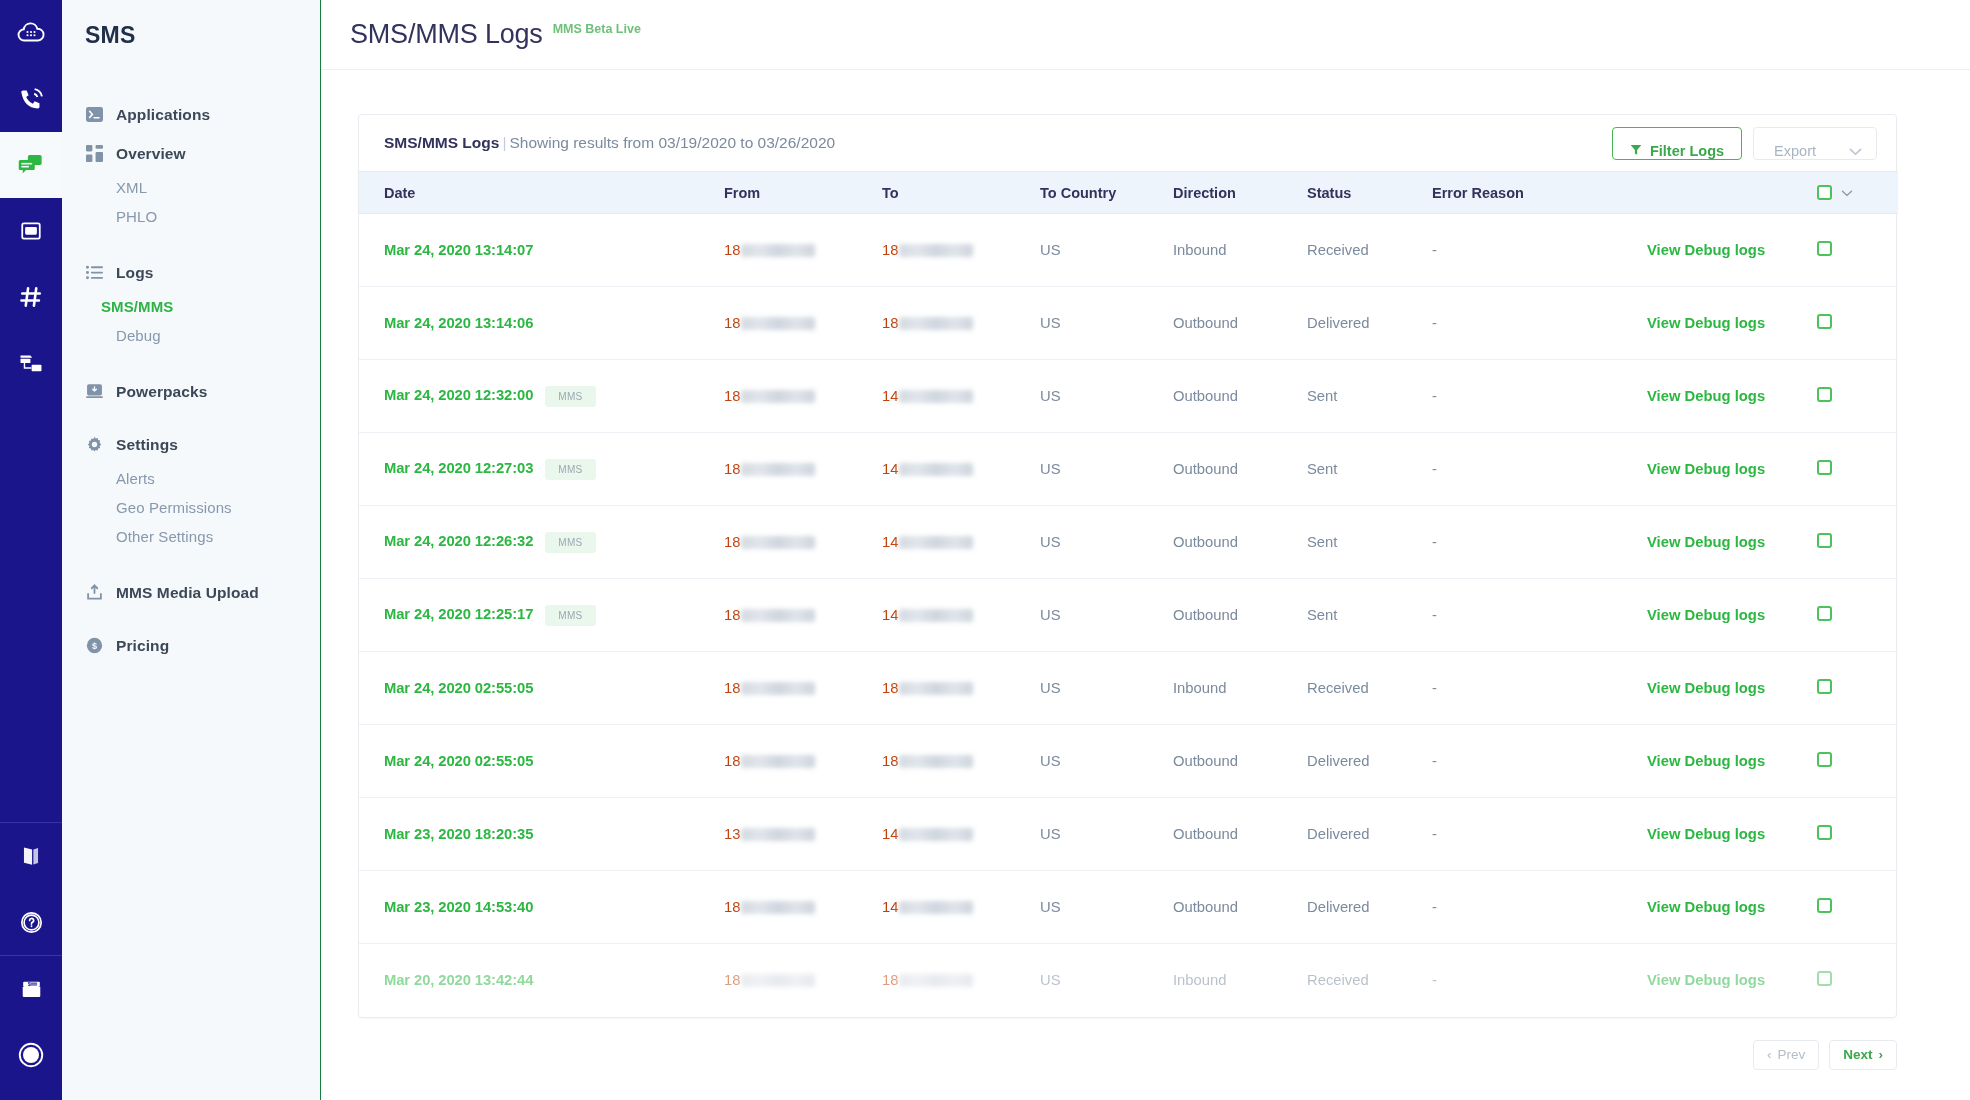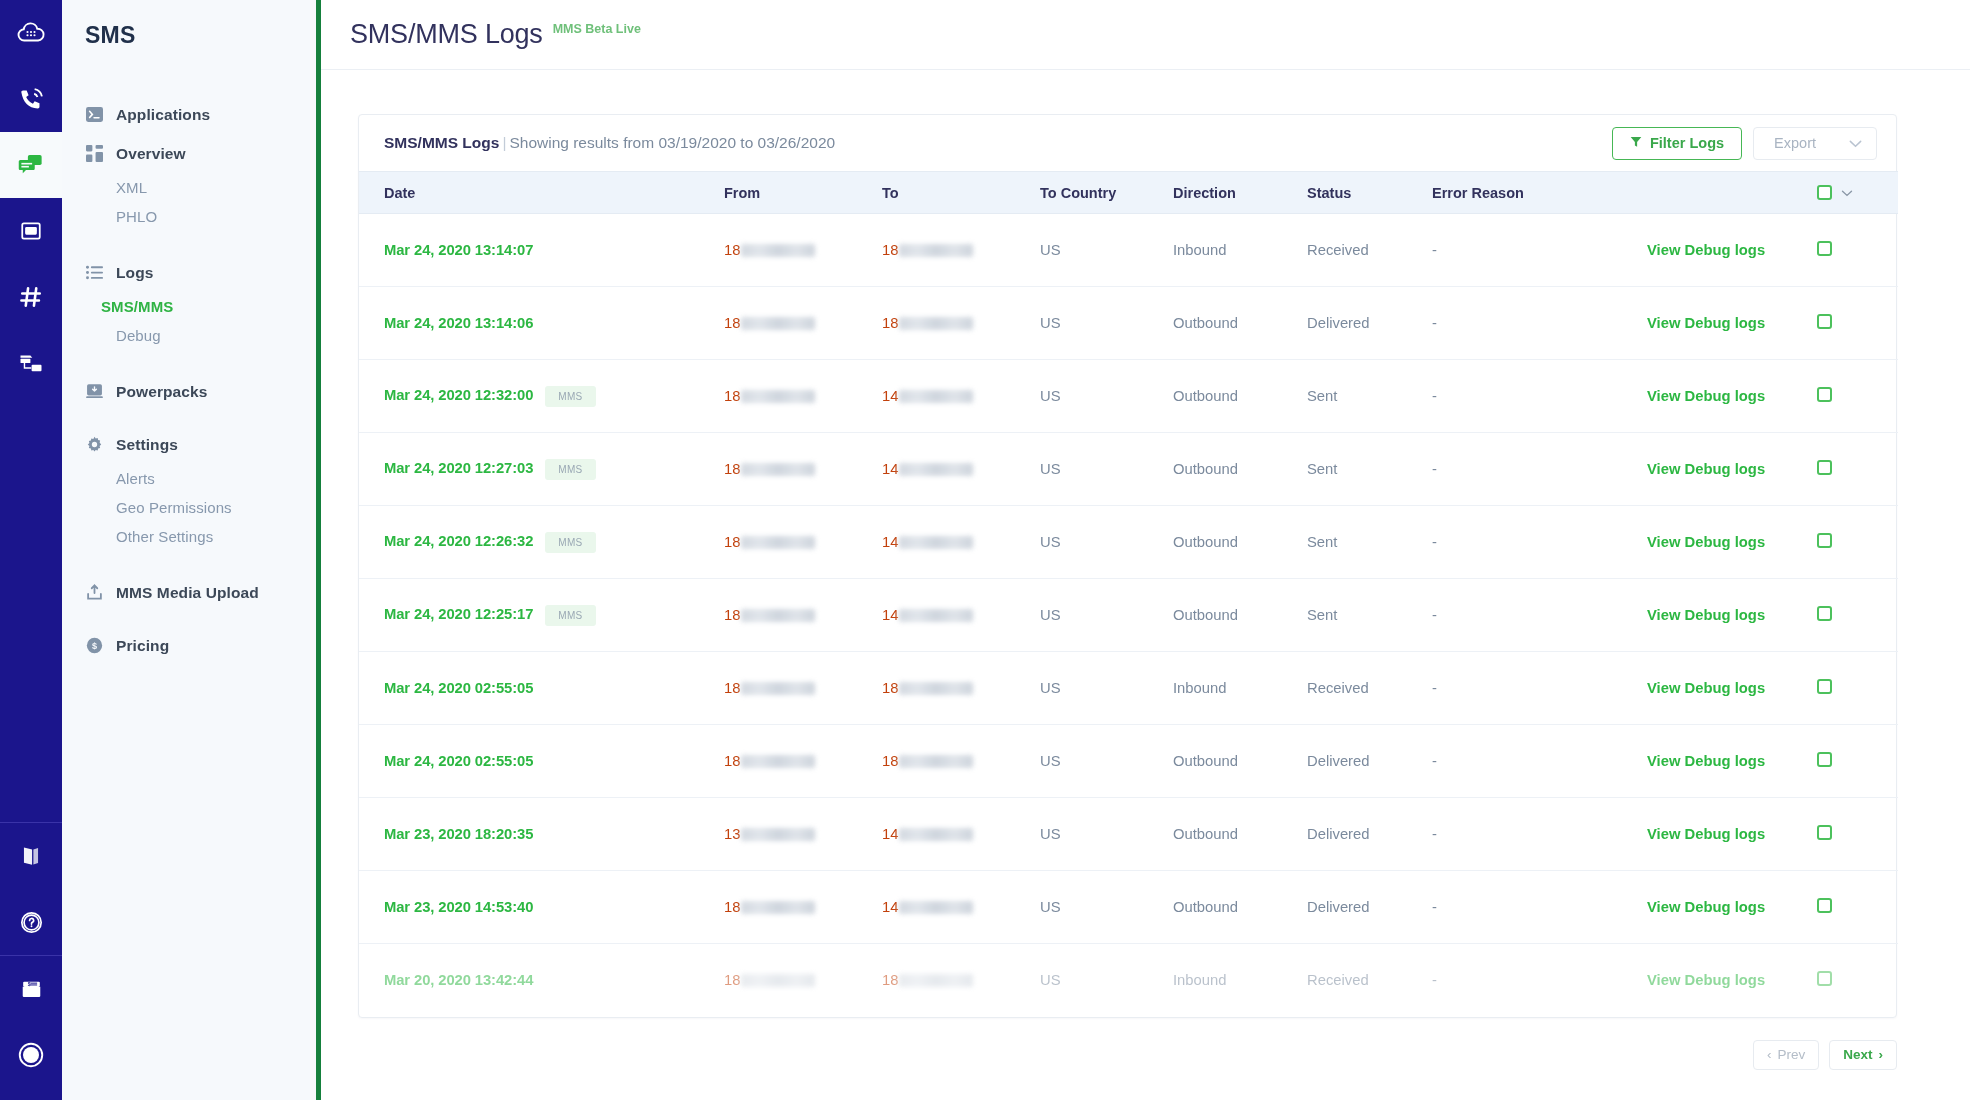--- a/index.html
+++ b/index.html
@@ -26,21 +26,21 @@
     position: relative;
   }
   .rail-btn svg { display: block; }
   .rail-btn.active { background: #f7fafc; }
   .rail-div { width: 62px; height: 1px; background: #3a33a8; }
 
   
   .sidebar {
     width: 259px; flex: 0 0 259px; height: 1100px;
     background: #f6f9fc;
-    border-right: 5px solid #15803d;
+    border-right: 1px solid #15803d;
     padding-top: 14px;
   }
   .brand {
     font-size: 23px; font-weight: 700; color: #20304a;
     padding: 8px 0 0 23px; letter-spacing: .2px;
   }
   .nav { margin-top: 46px; }
   .nav-item {
     display: flex; align-items: center; gap: 12px;
     padding: 10px 0 10px 23px; cursor: pointer;
@@ -75,21 +75,21 @@
     height: 56px; display: flex; align-items: center; justify-content: space-between;
     padding: 0 19px 0 25px;
   }
   .card-title { font-size: 15.5px; color: #3c4858; }
   .card-title b { font-weight: 700; color: #32325d; }
   .card-title .sep { color: #c3ccd8; margin: 0 3px; }
   .card-title .sub { color: #7b8a9d; }
 
   .head-actions { display: flex; align-items: center; gap: 11px; }
   .btn {
-    height: 33px; border-radius: 4px; display: flex; align-items: center;
+    height: 33px; border-radius: 4px; display: flex; align-items: flex-end;
     font-size: 14.5px; cursor: pointer; background: #fff;
   }
   .btn-filter { border: 1px solid #46b755; color: #3aa84b; padding: 0 17px; gap: 8px; font-weight: 600; }
   .btn-export { border: 1px solid #e7ebf0; color: #a9b4c2; padding: 0 14px 0 20px; gap: 33px; }
   .btn-export .chev { color: #b9c3d0; }
 
   
   table { width: 100%; border-collapse: collapse; table-layout: fixed; }
   thead th {
     background: #eef4fb; height: 42px; text-align: left;

